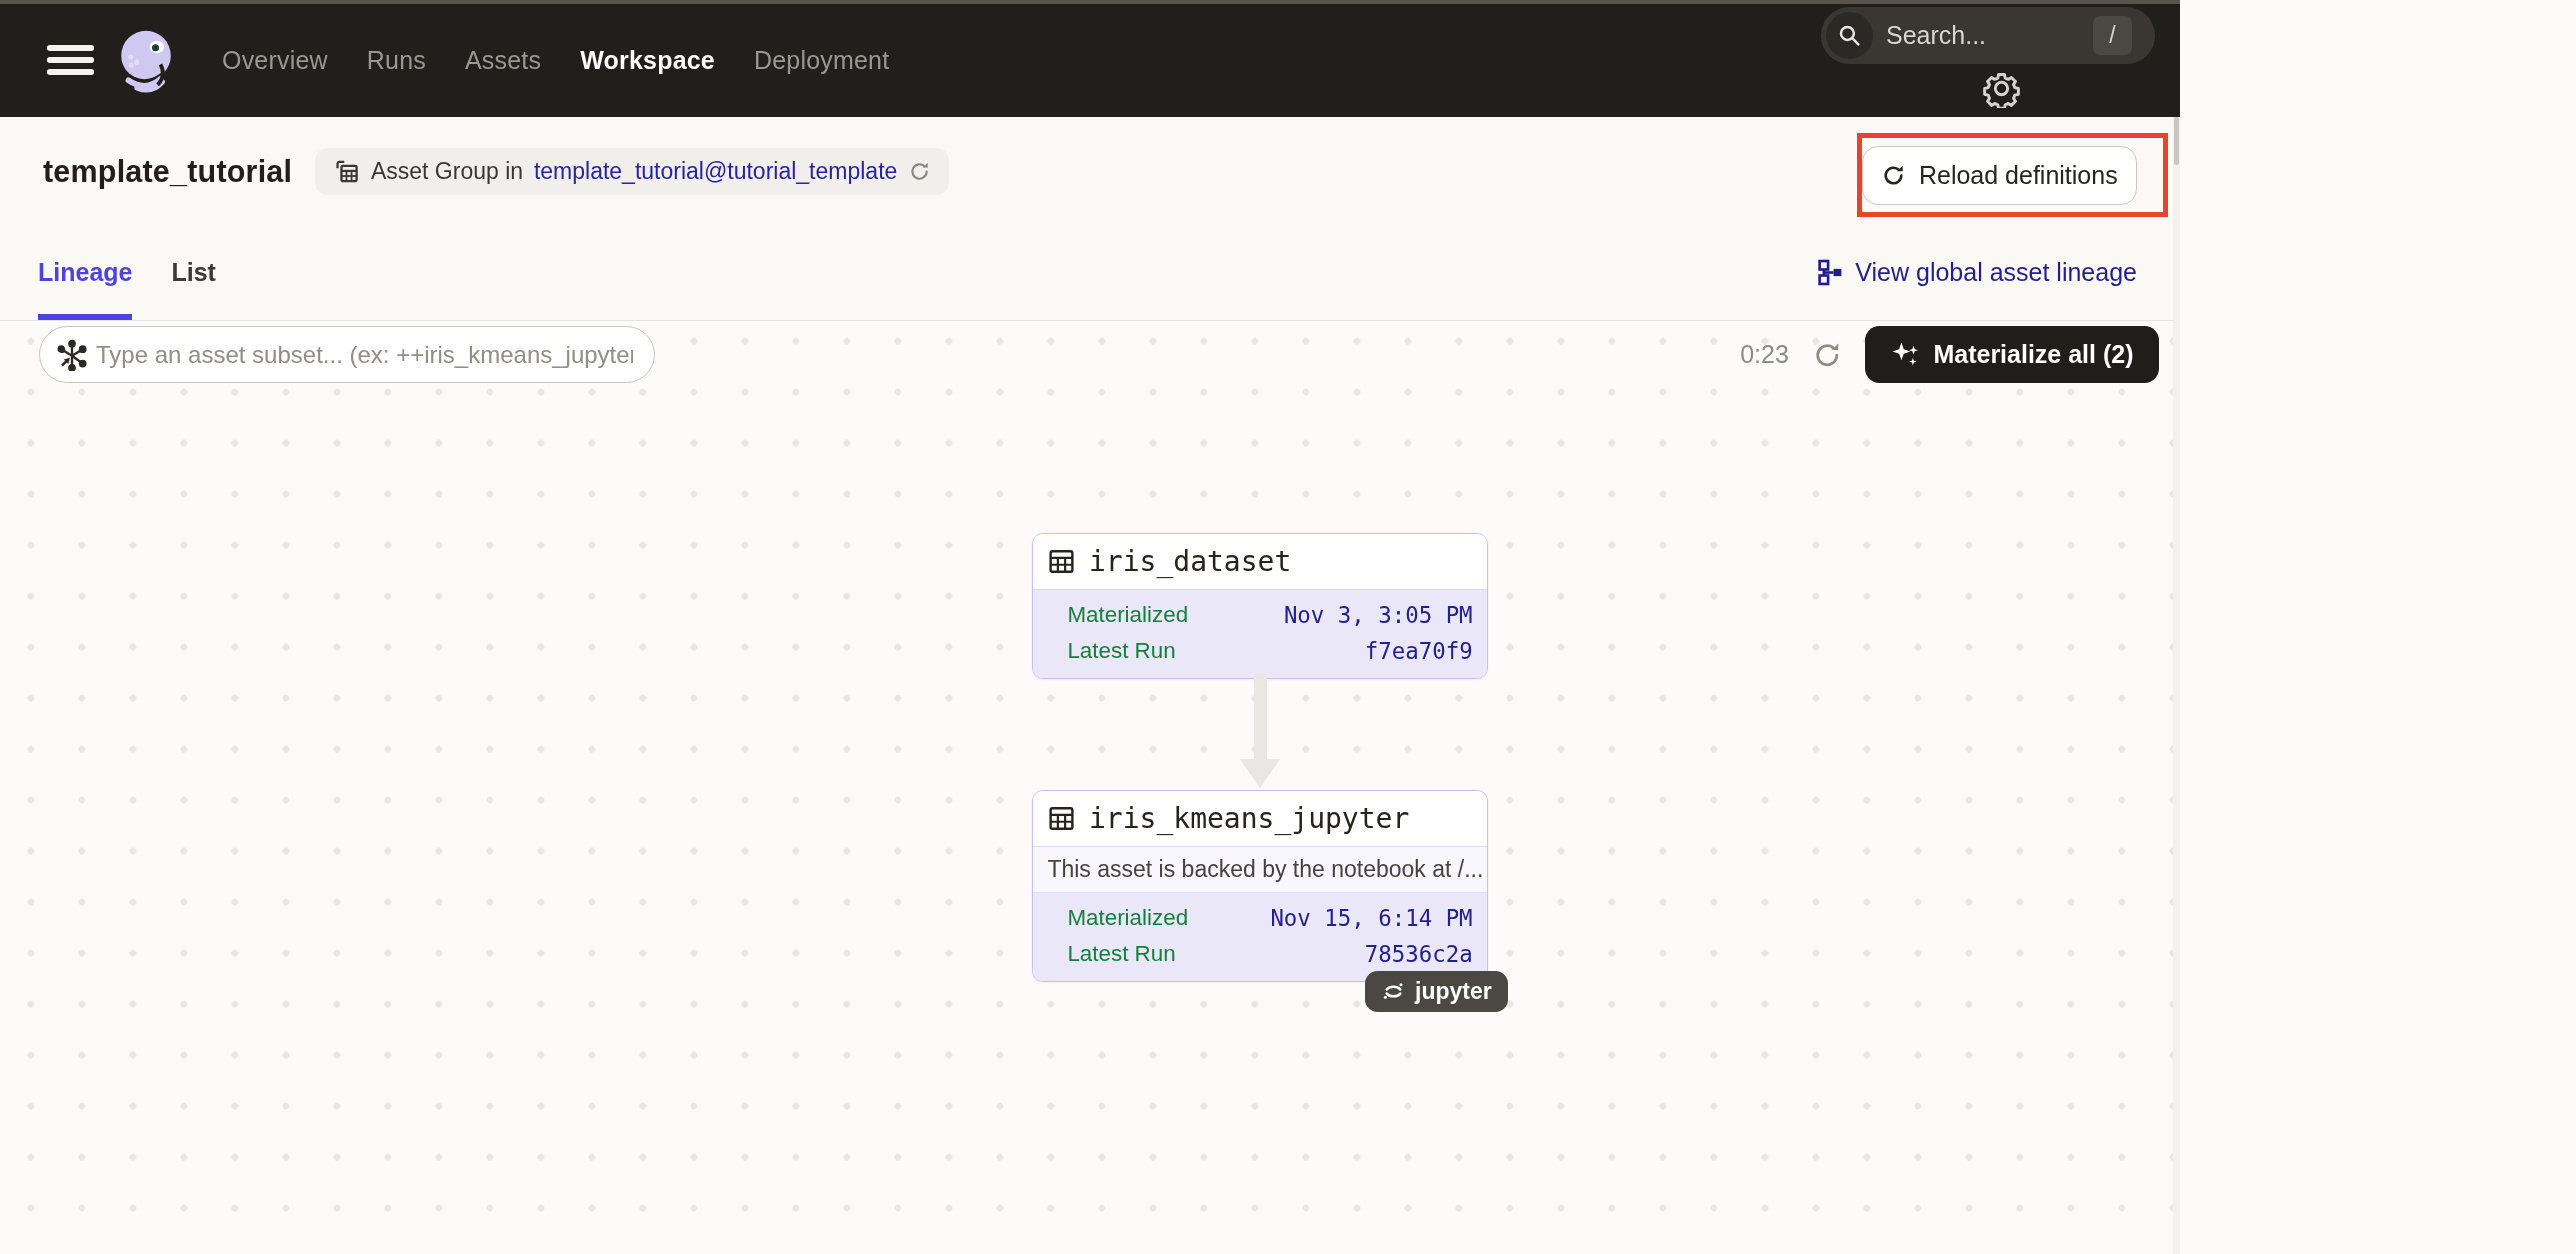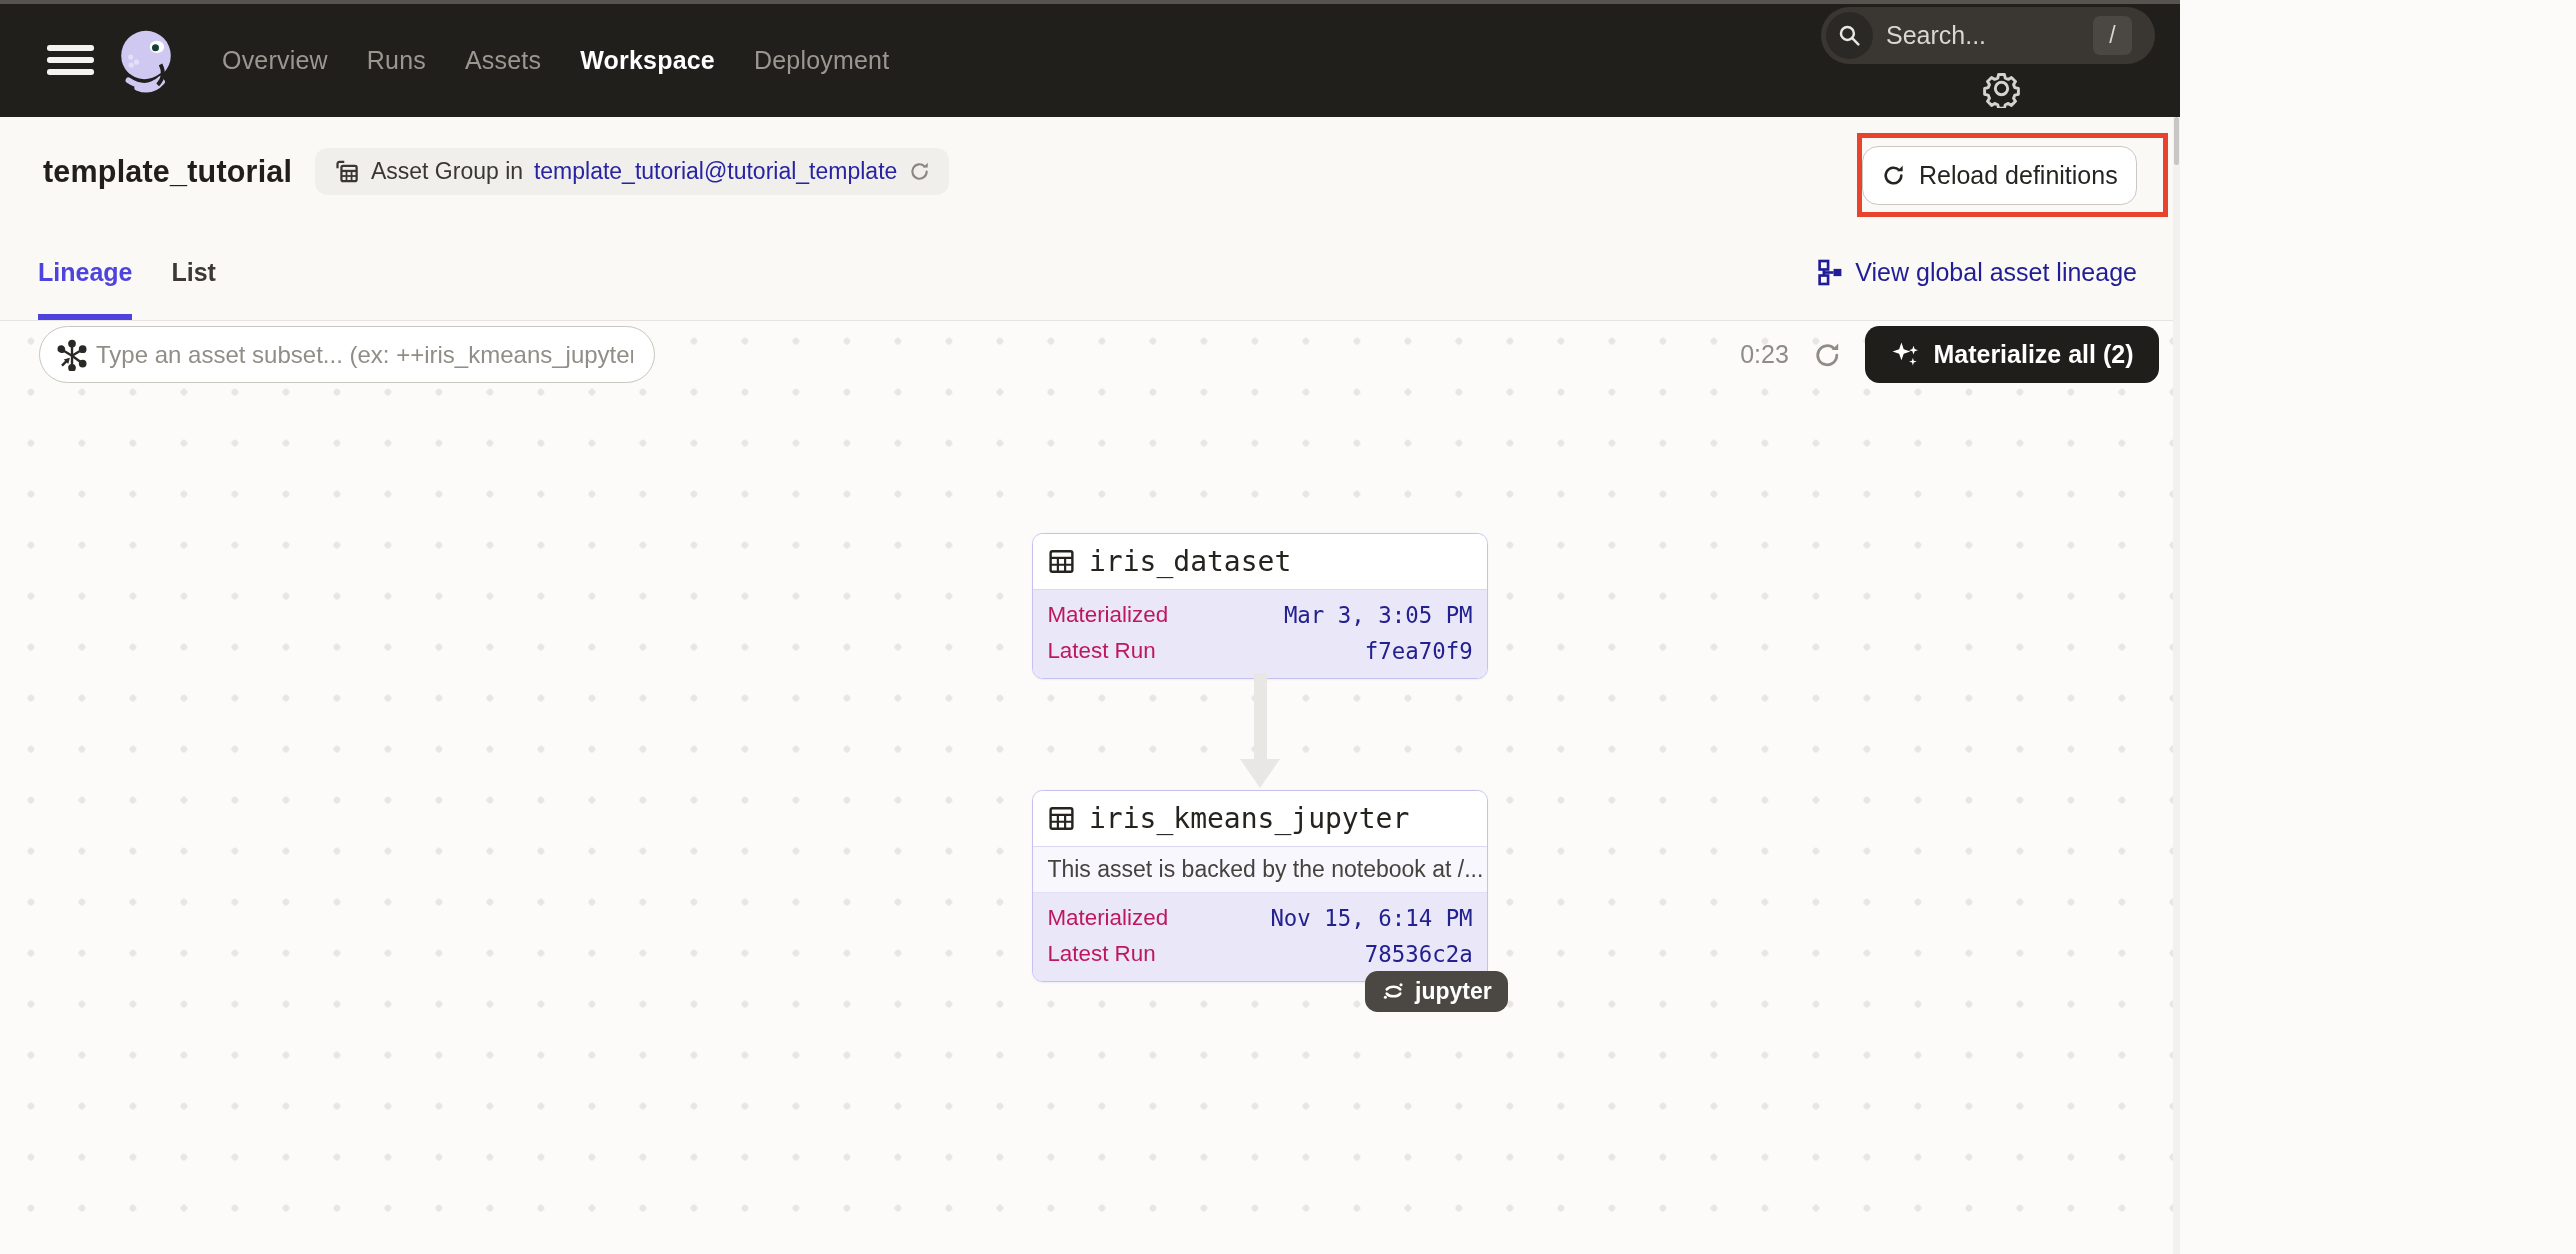--- a/index.html
+++ b/index.html
@@ -78,21 +78,21 @@
   
   .asset-node { position:absolute; width:456px; border:1.8px solid #c6c1ee; border-radius:10.8px; background:#ffffff;
                 overflow:hidden; cursor:pointer; box-shadow:0 0.9px 1.8px rgba(90,80,160,.08); }
   .node-header { display:flex; align-items:center; gap:12.6px; padding:10.8px 14.4px; background:#ffffff;
                  border-bottom:1.8px solid #dcd8f2; }
   .node-name { font-family:"DejaVu Sans Mono", monospace; font-size:28px; color:#26231f; white-space:nowrap; }
   .node-desc { background:#f8f7fd; border-bottom:1.8px solid #e3e0f5; padding:9px 14.4px; font-size:23px; color:#46423d;
                white-space:nowrap; overflow:hidden; }
   .node-stats { background:#eae7f8; padding:7.2px 14.4px 9px; }
   .stat-row { display:flex; justify-content:space-between; align-items:center; height:36px; }
-  .stat-label { font-size:22.4px; color:#be185d; }
+  .stat-label { font-size:22.4px; color:#15803d;margin-left:20px; }
   .stat-value { font-family:"DejaVu Sans Mono", monospace; font-size:22.4px; color:#23208f; }
 
   .edge-shaft { position:absolute; left:1254px; top:352px; width:12.6px; height:88px; background:#e9e7e4; }
   .edge-head  { position:absolute; left:1240px; top:438px; width:0; height:0;
                 border-left:20px solid transparent; border-right:20px solid transparent; border-top:29px solid #e9e7e4; }
 
   .kind-tag { position:absolute; left:1365px; top:650px; height:41px; border-radius:12.6px; background:#4b4742;
               display:flex; align-items:center; gap:9px; padding:0 16px; color:#ffffff; font-size:23px;
               font-weight:700; cursor:pointer; }
 
@@ -249,21 +249,21 @@
           <line x1="3" y1="9" x2="21" y2="9" stroke="#26231f" stroke-width="2"></line>
           <line x1="3" y1="14.7" x2="21" y2="14.7" stroke="#26231f" stroke-width="1.8"></line>
           <line x1="9" y1="9" x2="9" y2="20.5" stroke="#26231f" stroke-width="1.8"></line>
           <line x1="15" y1="9" x2="15" y2="20.5" stroke="#26231f" stroke-width="1.8"></line>
         </svg>
         <span class="node-name">iris_dataset</span>
       </div>
       <div class="node-stats">
         <div class="stat-row">
           <span class="stat-label">Materialized</span>
-          <span class="stat-value">Mar 3, 3:05 PM</span>
+          <span class="stat-value">Nov 3, 3:05 PM</span>
         </div>
         <div class="stat-row">
           <span class="stat-label">Latest Run</span>
           <span class="stat-value">f7ea70f9</span>
         </div>
       </div>
     </div>
 
     <div class="edge-shaft"></div>
     <div class="edge-head"></div>

